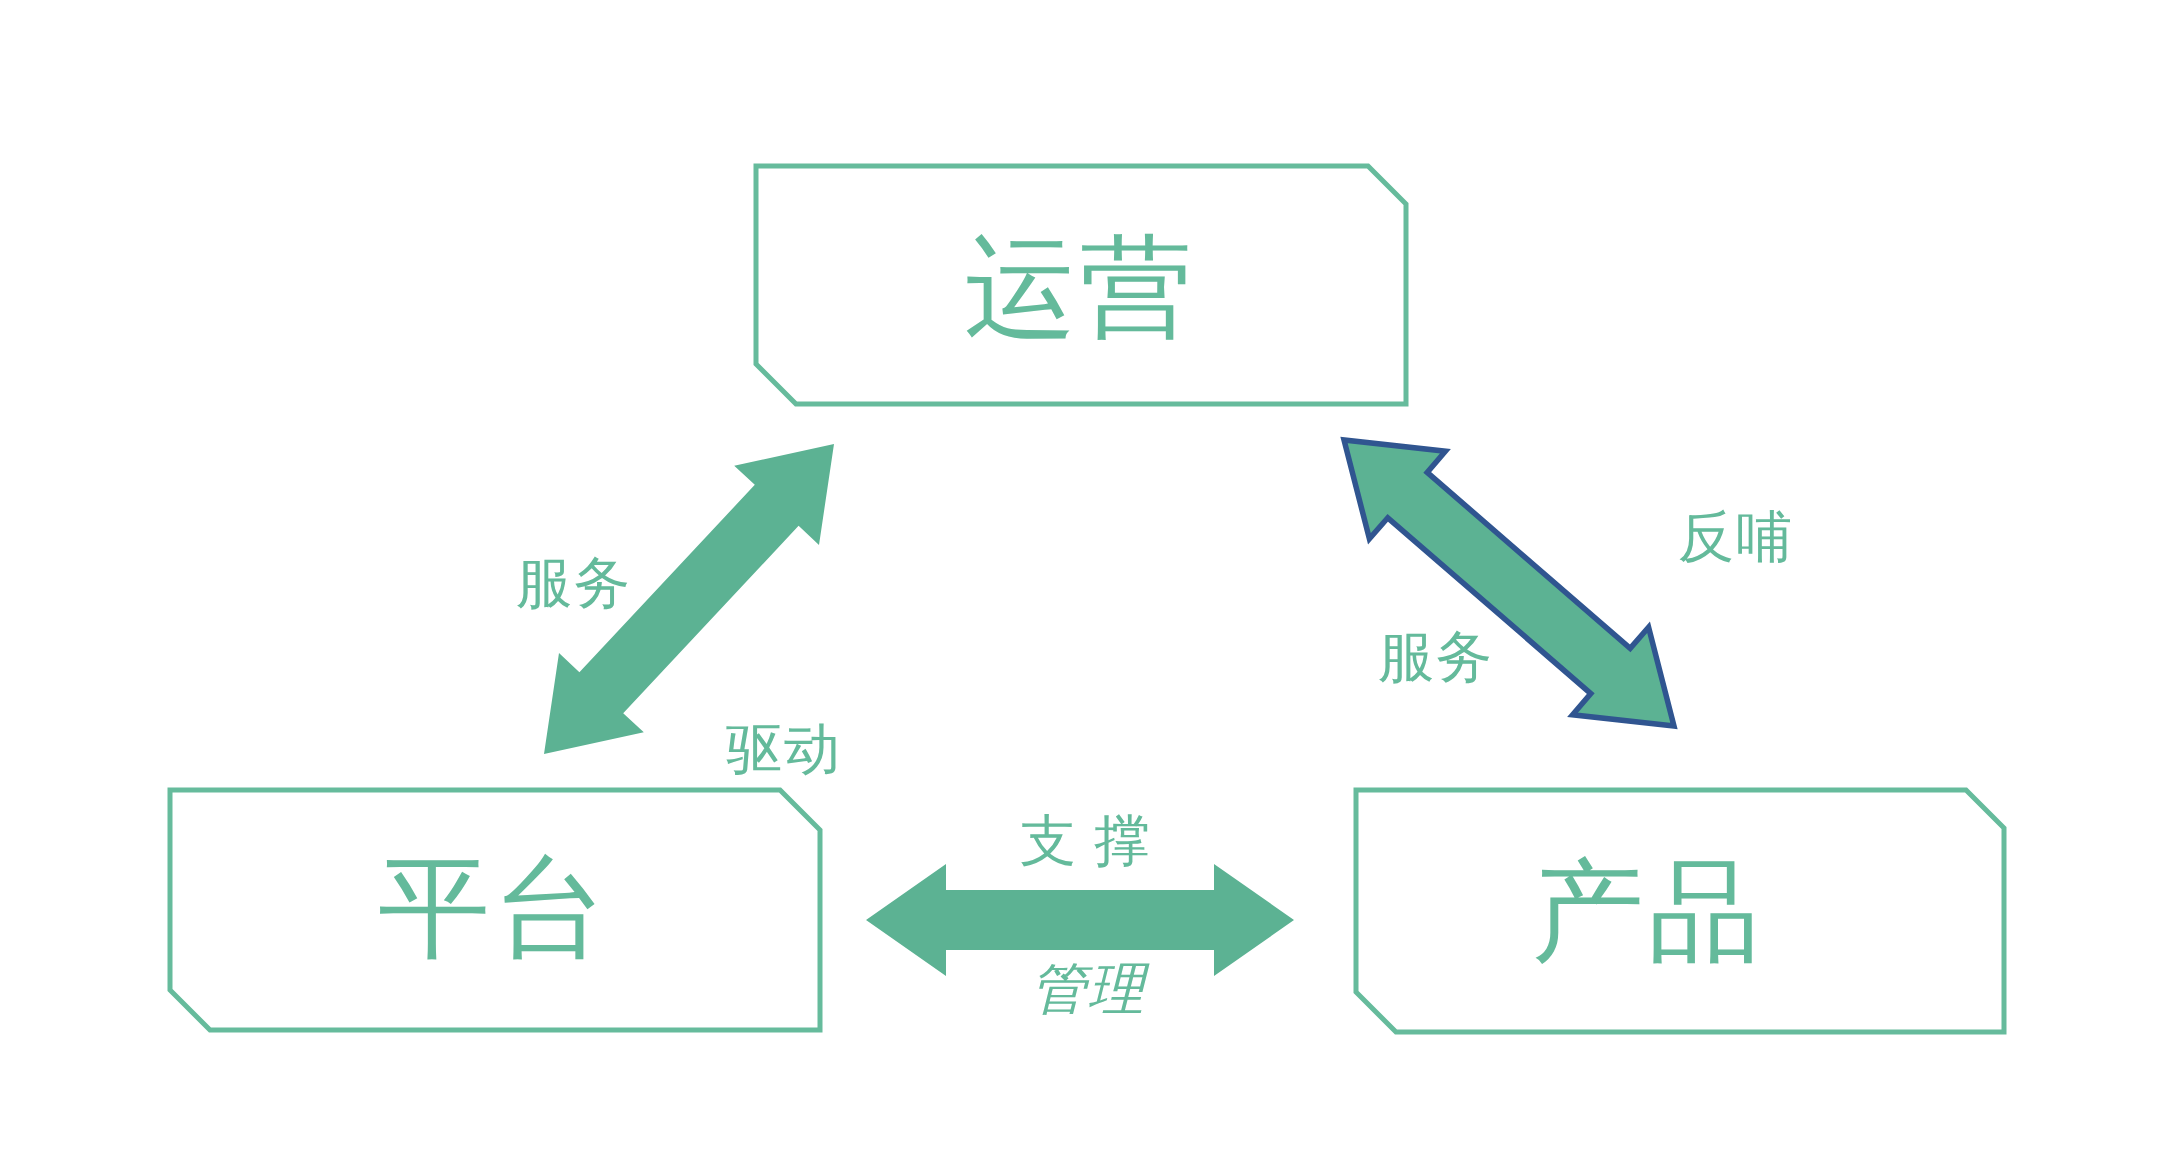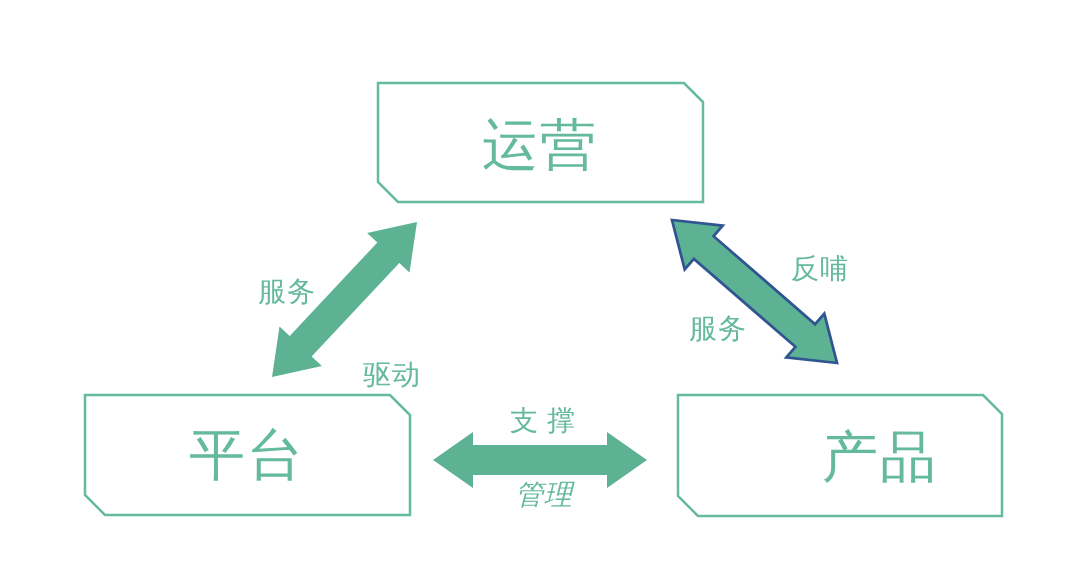--- a/index.html
+++ b/index.html
@@ -78,27 +78,27 @@
 
     <path class="box-path" d="M85,395 L390,395 L410,415 L410,515 L105,515 L85,495 Z"></path>
 
     <path class="box-path" d="M678,395 L983,395 L1002,414 L1002,516 L698,516 L678,496 Z"></path>
   </svg>
 
   <div class="label node-label" style="left:540px; top:145px;">运营</div>
 
   <div class="label node-label" style="left:247px; top:455px;">平台</div>
 
-  <div class="label node-label" style="left:880px; top:457px;">产品</div>
+  <div class="label node-label" style="left:824px; top:457px;">产品</div>
 
   <div class="label edge-label" style="left:287px; top:292px;">服务</div>
 
   <div class="label edge-label" style="left:392px; top:333px;margin-top:42px;">驱动</div>
 
-  <div class="label edge-label" style="left:820px; top:269px;">反哺</div>
+  <div class="label edge-label" style="left:868px; top:269px;">反哺</div>
 
   <div class="label edge-label" style="left:718px; top:329px;">服务</div>
 
   <div class="label edge-label spaced" style="left:547px; top:421px;">支撑</div>
 
   <div class="label edge-label" style="left:544px; top:495px;font-style:italic;">管理</div>
 
 </div>
 
 </body></html>

